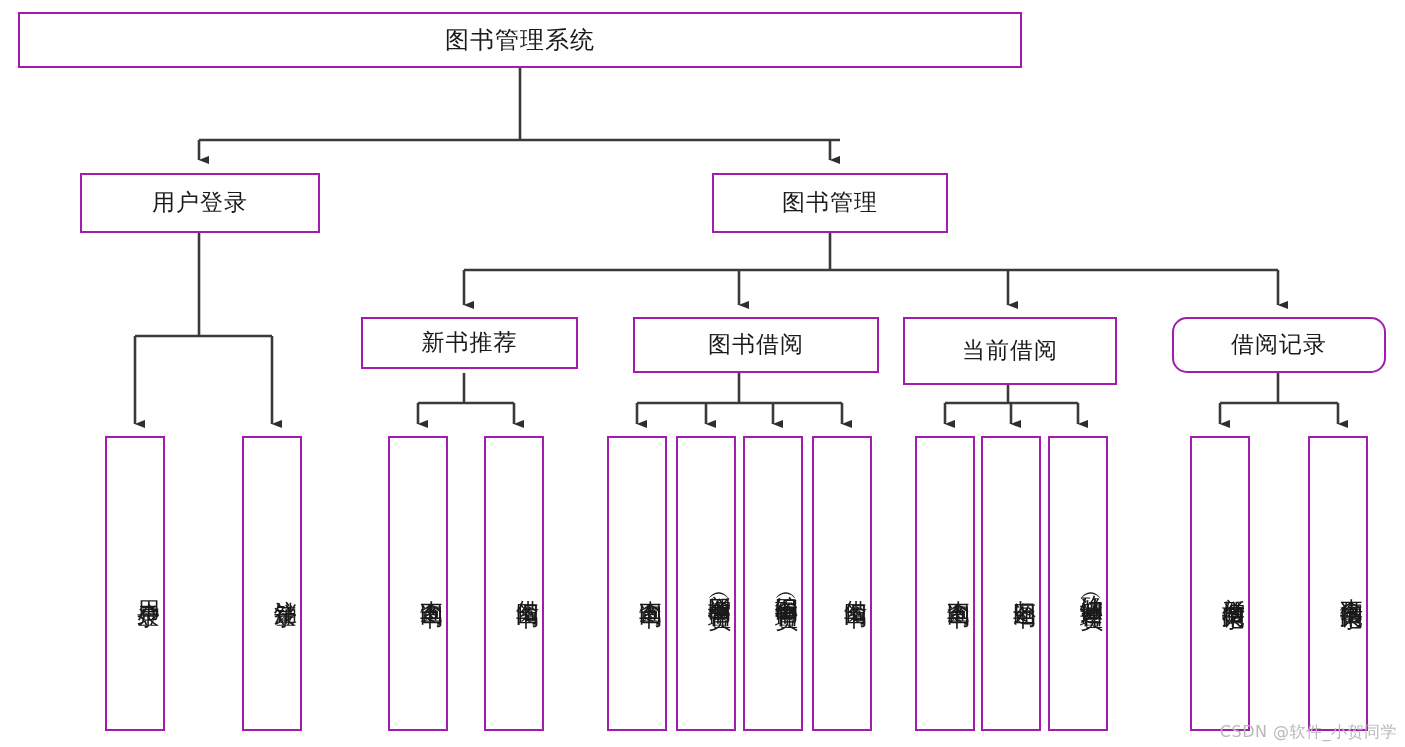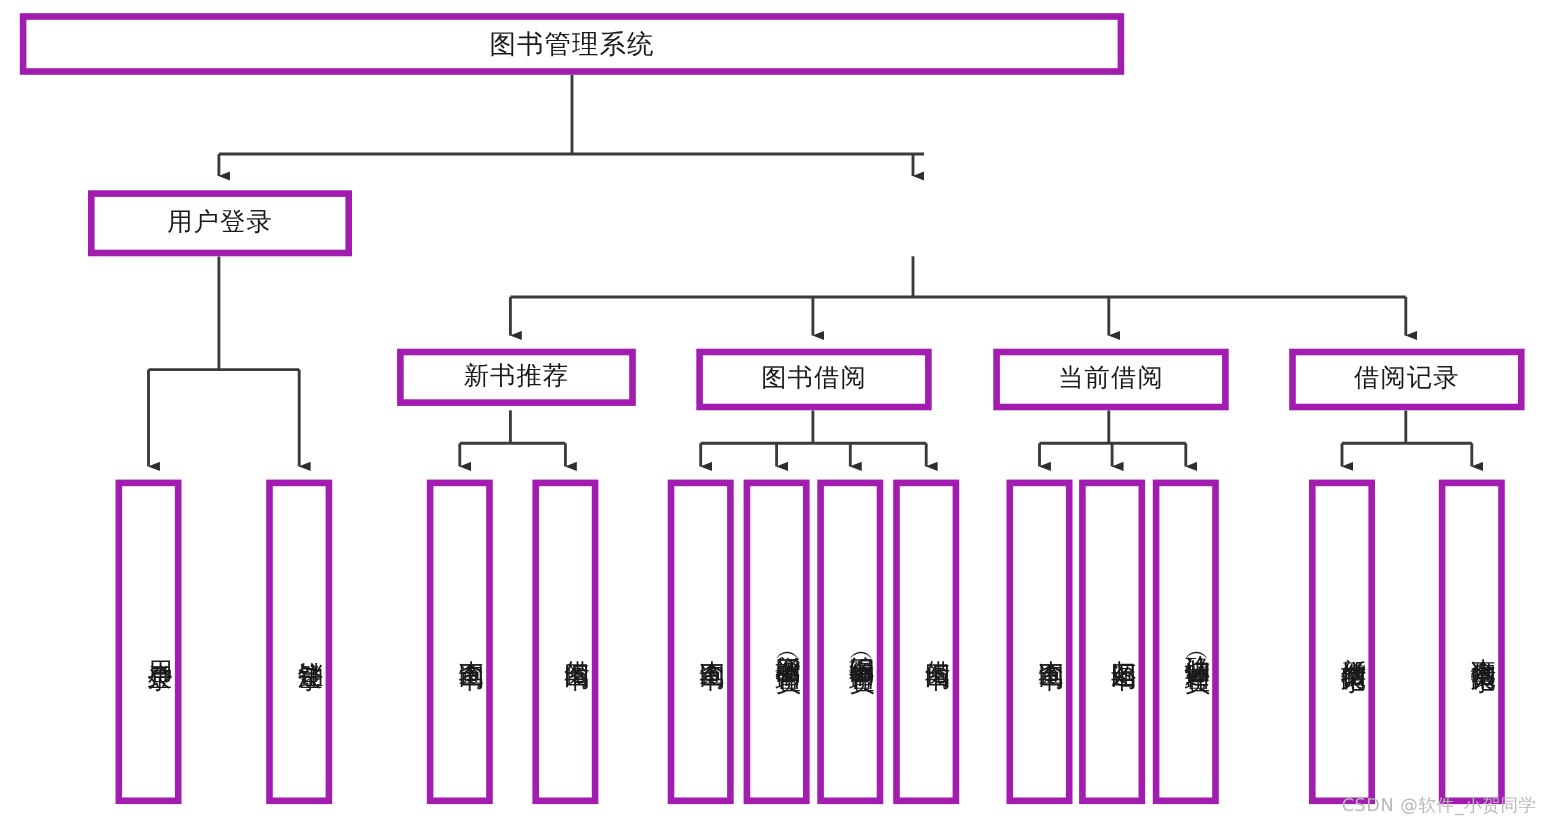--- a/index.html
+++ b/index.html
@@ -22,21 +22,21 @@
   #diagram-svg {
     position: absolute;
     left: 0;
     top: 0;
     width: 1405px;
     height: 747px;
   }
   .node {
     position: absolute;
     box-sizing: border-box;
-    border: 6px solid #a21caf;
+    border: 2px solid #a21caf;
     background: #ffffff;
     display: flex;
     align-items: center;
     justify-content: center;
     color: #1a1a1a;
   }
   .node-h {
     font-size: 23px;
     line-height: 1.2;
     letter-spacing: 1px;
@@ -127,31 +127,34 @@
     </g>
   </svg>
 
   <div class="node node-h node-root" style="left:18px; top:12px; width:1004px; height:56px;">
     <span>图书管理系统</span>
   </div>
 
   <div class="node node-h" style="left:80px; top:173px; width:240px; height:60px;">
     <span>用户登录</span>
   </div>
+  <div class="node node-h" style="left:712px; top:173px; width:236px; height:60px;">
+    <span>图书管理</span>
+  </div>
 
   <div class="node node-h" style="left:361px; top:317px; width:217px; height:52px;">
     <span>新书推荐</span>
   </div>
-  <div class="node node-h" style="left:633px; top:317px; width:214px; height:56px;">
+  <div class="node node-h" style="left:633px; top:317px; width:246px; height:56px;">
     <span>图书借阅</span>
   </div>
-  <div class="node node-h" style="left:903px; top:317px; width:214px; height:56px;">
+  <div class="node node-h" style="left:903px; top:317px; width:214px; height:68px;">
     <span>当前借阅</span>
   </div>
-  <div class="node node-h" style="left:1172px; top:317px; width:214px; height:56px;">
+  <div class="node node-h" style="left:1172px; top:317px; width:214px; height:56px;border-radius:15px;">
     <span>借阅记录</span>
   </div>
 
   <div class="node node-v" style="left:105px; top:436px; width:60px; height:295px;">
     <span class="node-v-label">用户登录</span>
   </div>
   <div class="node node-v" style="left:242px; top:436px; width:60px; height:295px;">
     <span class="node-v-label">注销登录</span>
   </div>
 

